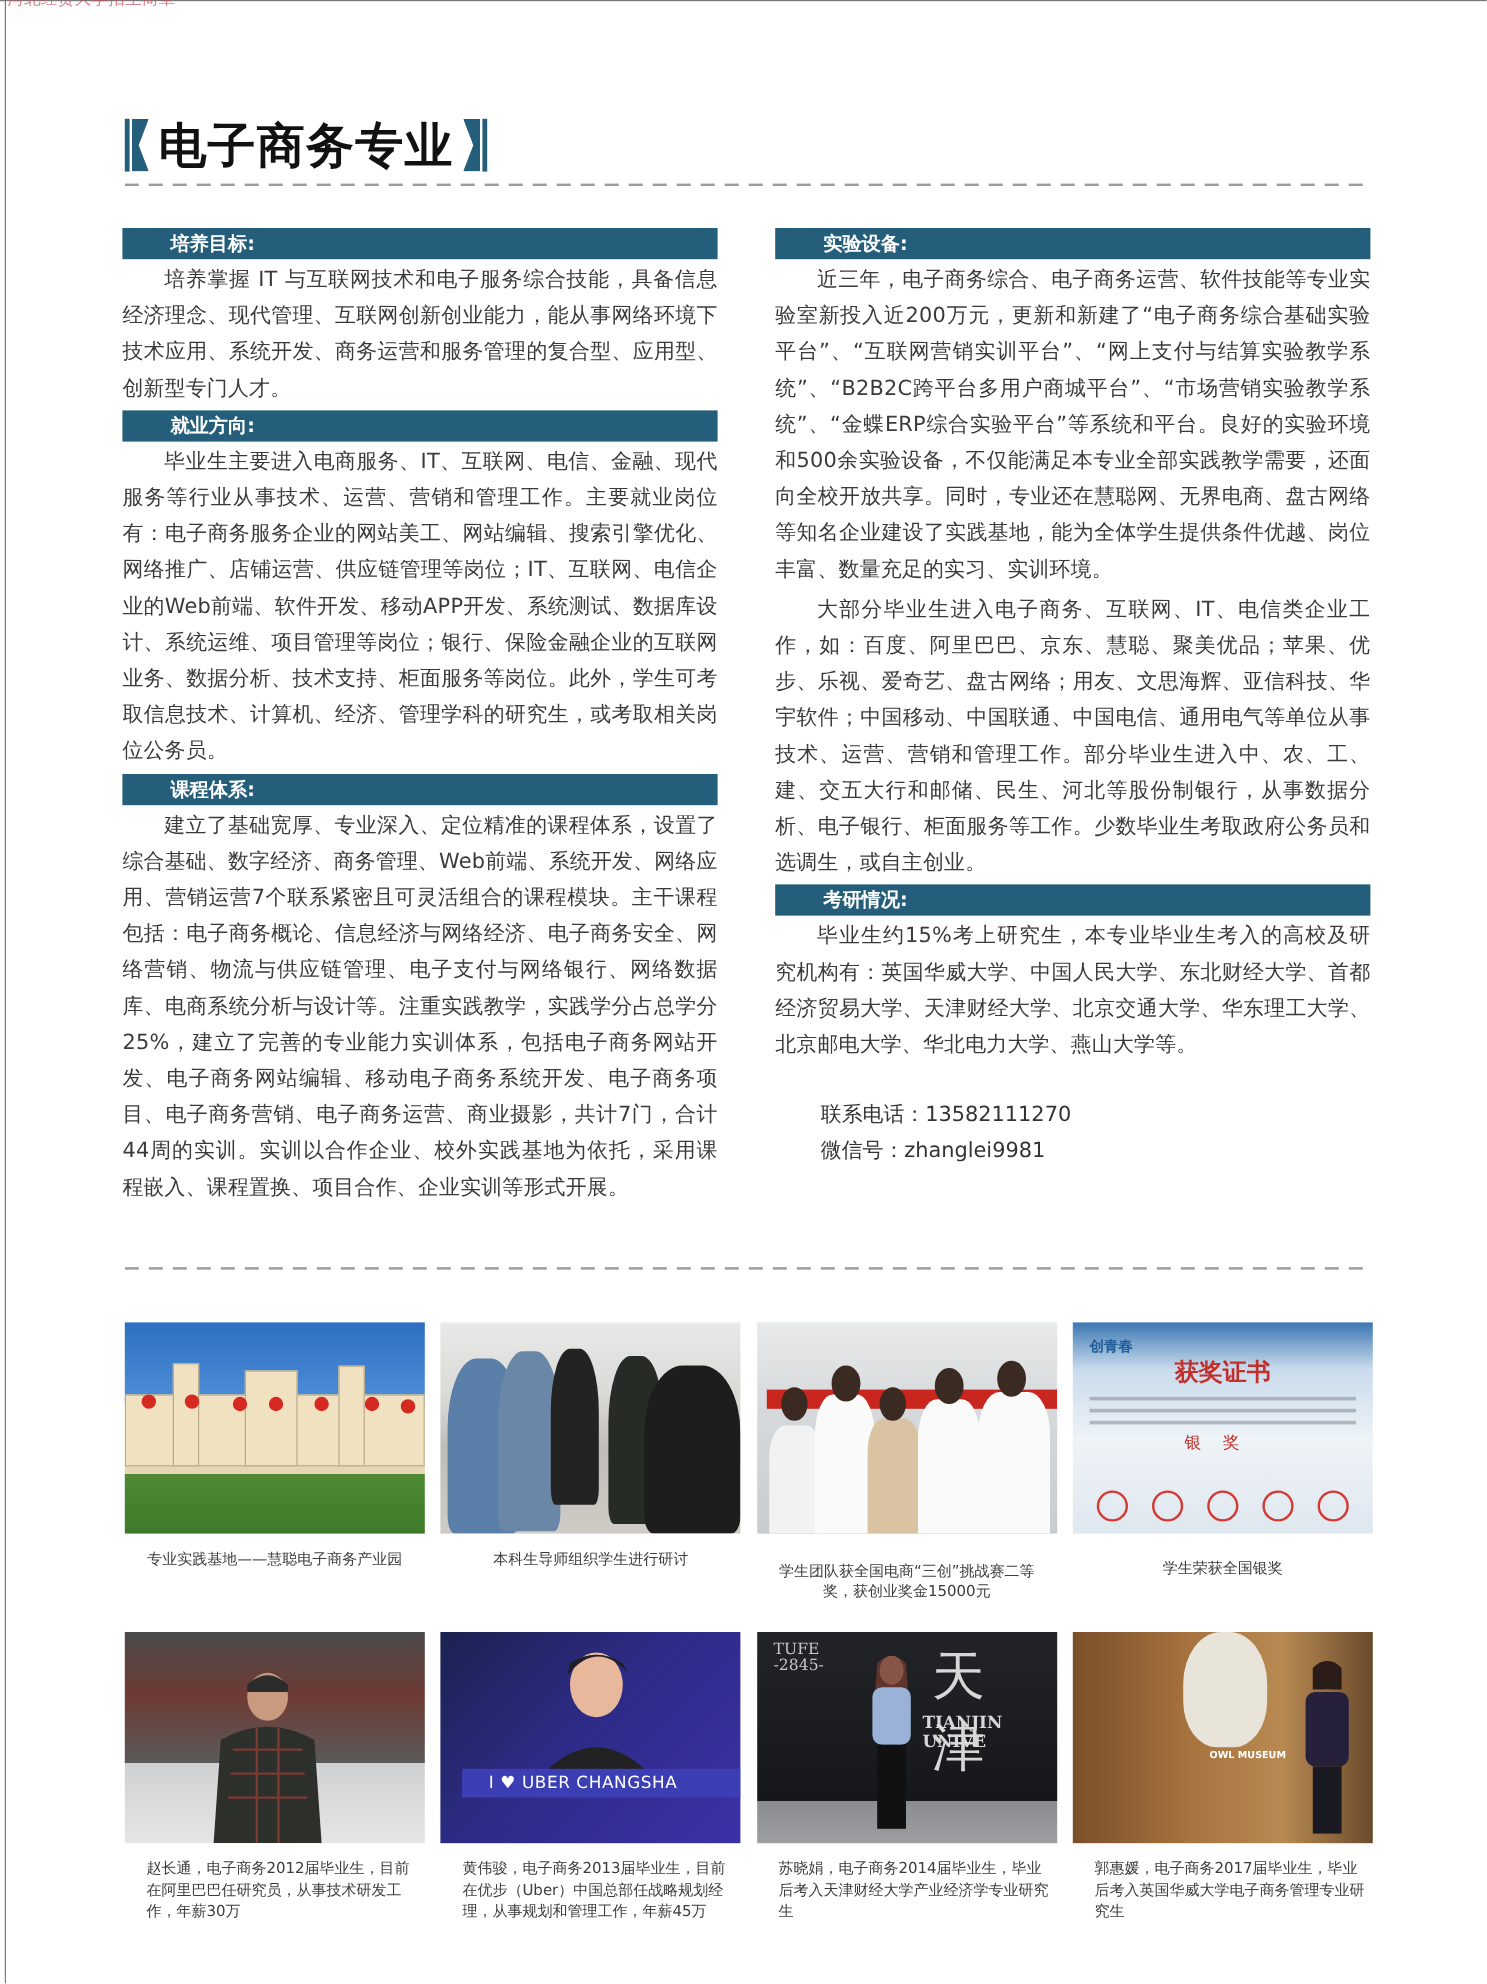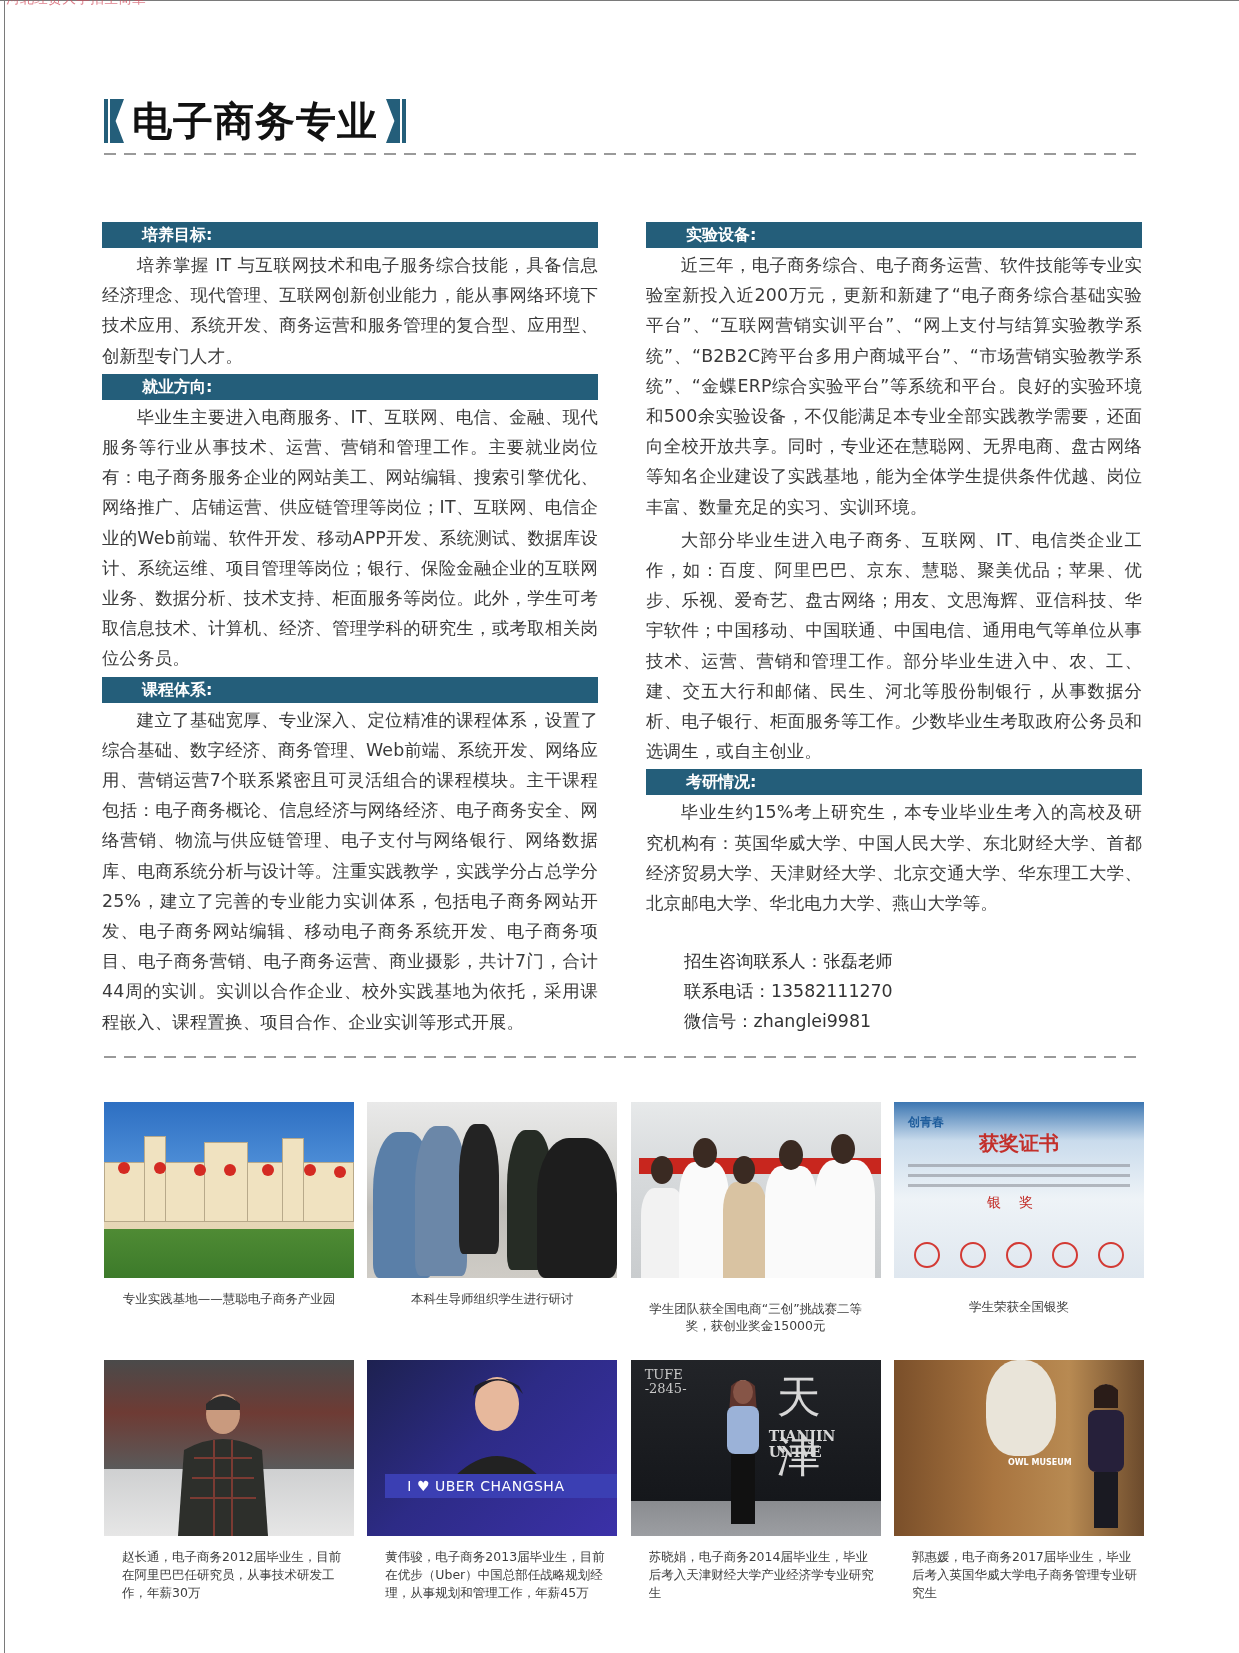--- a/index.html
+++ b/index.html
@@ -15,21 +15,21 @@
   .bracket .chev { position: absolute; top: 0; width: 14px; height: 44px; background: #245e7a; }
   .bracket.left .bar { left: 0; }
   .bracket.left .chev { left: 6px; clip-path: polygon(0 0, 100% 0, 40% 50%, 100% 100%, 0 100%); }
   .bracket.right .bar { right: 0; }
   .bracket.right .chev { right: 6px; clip-path: polygon(0 0, 100% 0, 100% 100%, 0 100%, 60% 50%); }
   .title-text { font-size: 40px; font-weight: bold; color: #111; margin: 0 6px; letter-spacing: 1px; font-family: "DejaVu Sans", sans-serif; }
 
   .dash-line { position: absolute; left: 104px; width: 1036px; height: 2px;
     background-image: linear-gradient(to right, #9a9a9a 0 12px, transparent 12px 20px); background-size: 20px 2px; }
 
-  .col { position: absolute; width: 496px; margin-top: 32px; }
+  .col { position: absolute; width: 496px; }
   .col.left { left: 102px; top: 190px; }
   .col.right { left: 646px; top: 190px; }
   .sec-head { height: 26px; background: #245e7a; color: #fff; font-weight: bold; font-size: 16px; padding-left: 40px; line-height: 26px; margin-bottom: 2px; }
   .para { font-size: 17.4px; line-height: 30.2px; color: #3a3a3a; text-align: justify; text-indent: 2em; margin-bottom: 3px; letter-spacing: 0.2px; }
 
   .contact { margin-top: 28px; padding-left: 38px; font-size: 17.4px; line-height: 30px; color: #333; }
 
   .photos { position: absolute; left: 104px; top: 1102px; width: 1040px; }
   .photo-row { display: flex; justify-content: space-between; }
   .photo-cell { width: 250px; }
@@ -110,21 +110,20 @@
     <p class="para">近三年，电子商务综合、电子商务运营、软件技能等专业实验室新投入近200万元，更新和新建了“电子商务综合基础实验平台”、“互联网营销实训平台”、“网上支付与结算实验教学系统”、“B2B2C跨平台多用户商城平台”、“市场营销实验教学系统”、“金蝶ERP综合实验平台”等系统和平台。良好的实验环境和500余实验设备，不仅能满足本专业全部实践教学需要，还面向全校开放共享。同时，专业还在慧聪网、无界电商、盘古网络等知名企业建设了实践基地，能为全体学生提供条件优越、岗位丰富、数量充足的实习、实训环境。</p>
   </div>
   <div>
     <p class="para">大部分毕业生进入电子商务、互联网、IT、电信类企业工作，如：百度、阿里巴巴、京东、慧聪、聚美优品；苹果、优步、乐视、爱奇艺、盘古网络；用友、文思海辉、亚信科技、华宇软件；中国移动、中国联通、中国电信、通用电气等单位从事技术、运营、营销和管理工作。部分毕业生进入中、农、工、建、交五大行和邮储、民生、河北等股份制银行，从事数据分析、电子银行、柜面服务等工作。少数毕业生考取政府公务员和选调生，或自主创业。</p>
   </div>
   <div>
     <div class="sec-head">考研情况:</div>
     <p class="para">毕业生约15%考上研究生，本专业毕业生考入的高校及研究机构有：英国华威大学、中国人民大学、东北财经大学、首都经济贸易大学、天津财经大学、北京交通大学、华东理工大学、北京邮电大学、华北电力大学、燕山大学等。</p>
   </div>
   <div class="contact">
-    <div>招生咨询联系人：张磊老师</div>
     <div>联系电话：13582111270</div>
     <div>微信号：zhanglei9981</div>
   </div>
 </div>
 
 <div class="dash-line" style="top:1056px;"></div>
 
 <div class="photos">
   <div class="photo-row">
     <div class="photo-cell">

